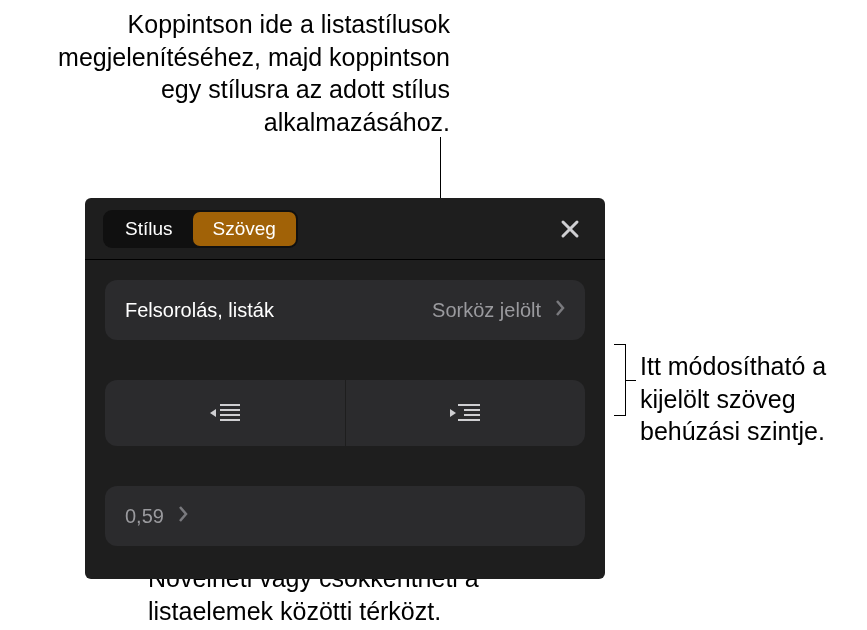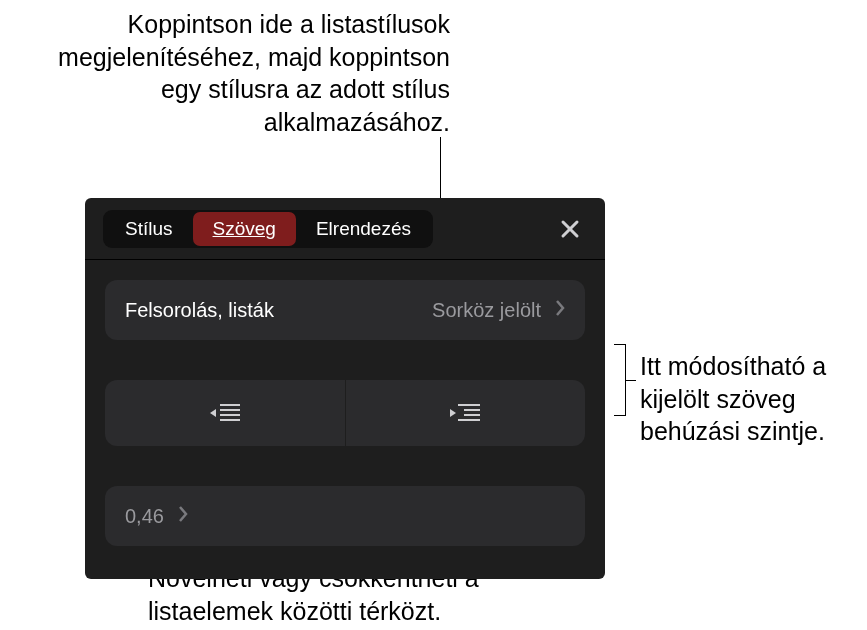--- a/index.html
+++ b/index.html
@@ -50,22 +50,21 @@
       padding: 2px;
     }
     .tab {
       padding: 6px 20px;
       font-size: 19px;
       color: #fff;
       border-radius: 7px;
       cursor: pointer;
     }
     .tab.active {
-      background: #7f1d1d;
-      text-decoration: underline;
+      background: #a16207;
     }
     .spacer { flex: 1; }
     .close-btn {
       width: 34px;
       height: 34px;
       display: flex;
       align-items: center;
       justify-content: center;
       cursor: pointer;
     }
@@ -140,21 +139,20 @@
 <div class="callout left" style="left:640px; top:350px; width:220px;">Itt módosítható a kijelölt szöveg behúzási szintje.</div>
 
 <div class="callout right" style="left:148px; top:562px; width:338px; text-align:left;">Növelheti vagy csökkentheti a listaelemek közötti térközt.</div>
 <div class="leader" style="left:478px; top:513px; width:1px; height:46px;"></div>
 
 <div class="panel">
   <div class="panel-header">
     <div class="tabs">
       <div class="tab">Stílus</div>
       <div class="tab active">Szöveg</div>
-      <div class="tab">Elrendezés</div>
     </div>
     <div class="spacer"></div>
     <div class="close-btn">
       <svg viewBox="0 0 22 22">
         <line x1="4" y1="4" x2="18" y2="18" stroke="#cfcfd2" stroke-width="3" stroke-linecap="round"></line>
         <line x1="18" y1="4" x2="4" y2="18" stroke="#cfcfd2" stroke-width="3" stroke-linecap="round"></line>
       </svg>
     </div>
   </div>
 
@@ -185,21 +183,21 @@
           <line x1="8" y1="3" x2="30" y2="3" stroke-width="2"></line>
           <line x1="14" y1="8" x2="30" y2="8" stroke-width="2"></line>
           <line x1="14" y1="13" x2="30" y2="13" stroke-width="2"></line>
           <line x1="8" y1="18" x2="30" y2="18" stroke-width="2"></line>
           <polygon points="0,7 0,15 6,11" stroke="none"></polygon>
         </svg>
       </div>
     </div>
 
     <div class="row">
-      <span class="row-value">0,46</span>
+      <span class="row-value">0,59</span>
       <span class="chevron">
         <svg viewBox="0 0 10 18">
             <polyline points="2,2 8,9 2,16"></polyline>
           </svg>
       </span>
     </div>
   </div>
 </div>
 
 </body></html>

